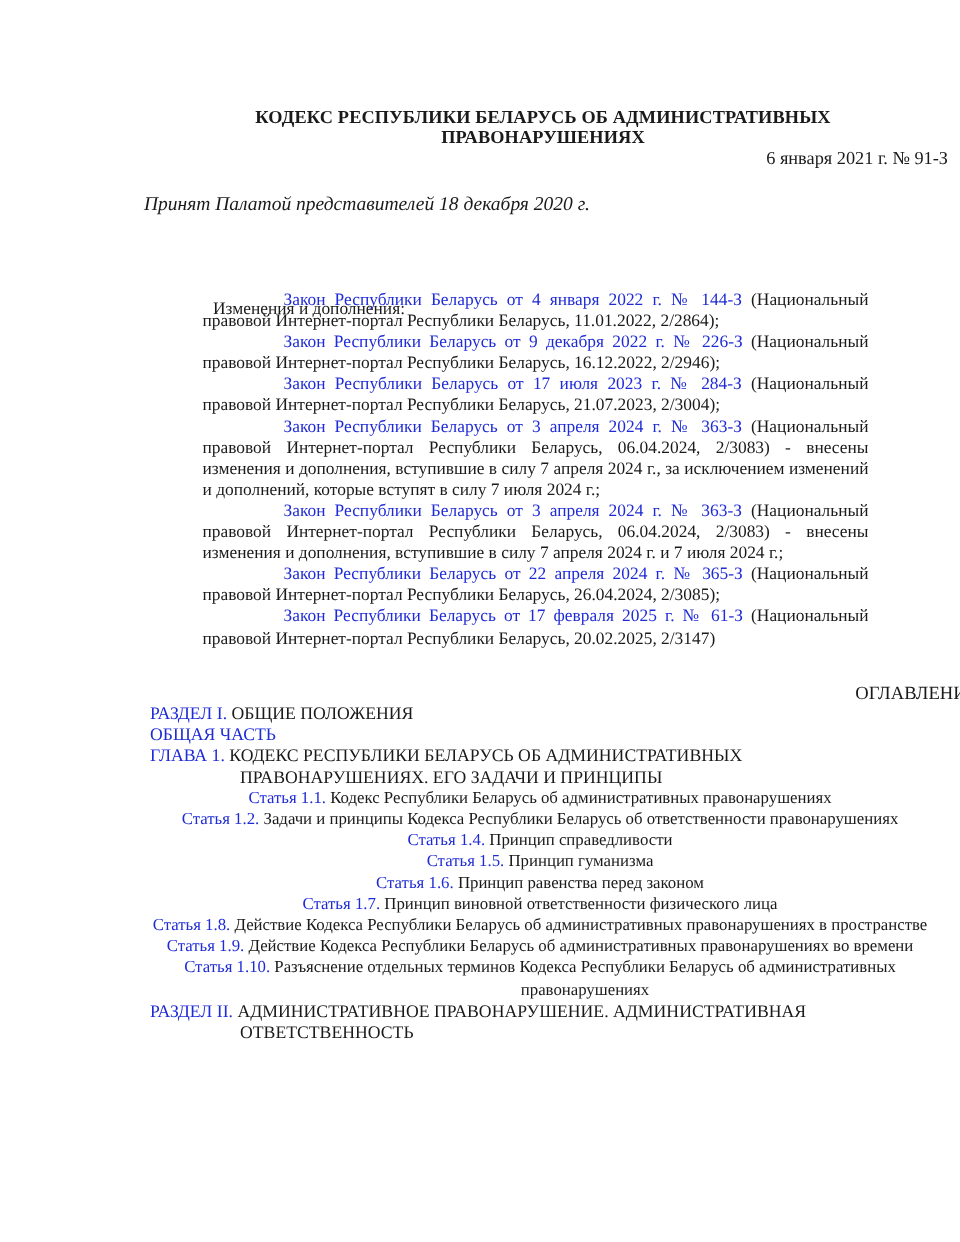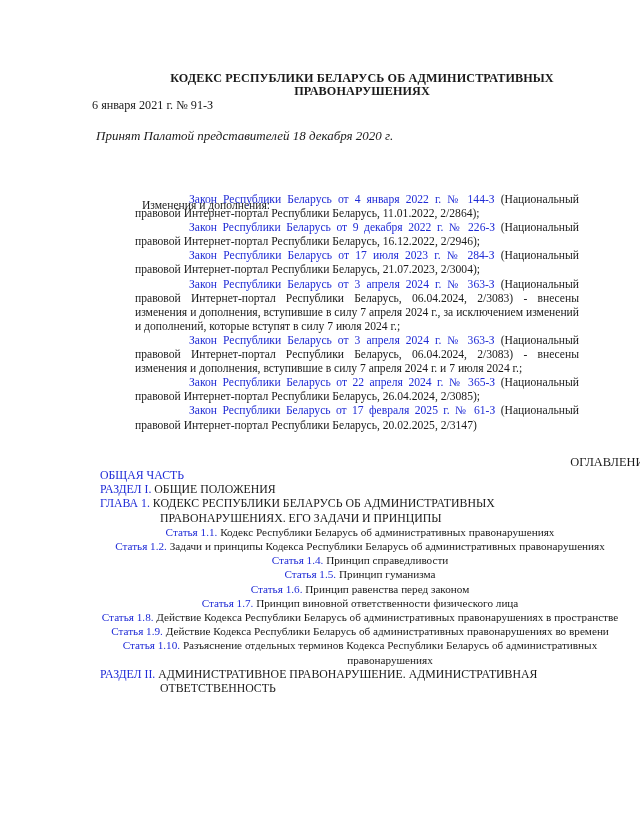--- a/index.html
+++ b/index.html
@@ -2,21 +2,21 @@
 <html><head>
 <meta charset="utf-8">
 <style>
   html, body { margin:0; padding:0; background:#ffffff; }
   body { width:640px; height:828px; overflow:hidden; position:relative;
          font-family:"Liberation Serif","DejaVu Serif",serif; color:#1a1a1a; }
   .page { position:absolute; left:12px; top:0; width:616px; height:828px;padding-left:24px; }
   .blue { color:#1f2bd6; }
   .title { position:absolute; left:80px; width:540px; text-align:center;
            font-weight:bold; font-size:12.2px; line-height:13px; top:72px; letter-spacing:0.1px; }
-  .date { position:absolute; left:80px; width:540px; text-align:left; font-size:12.2px; top:98px; }
+  .date { position:absolute; left:80px; width:540px; text-align:right; font-size:12.2px; top:98px; }
   .adopt { position:absolute; left:84px; font-style:italic; font-size:13px; line-height:15px; top:128px; }
   .amend-head { position:absolute; left:130px; top:179px; font-size:11.6px;margin-top:20px; }
   .amend { position:absolute; left:123px; width:444px; top:193px; font-size:11.6px; line-height:14.1px; }
   .amend p { margin:0; text-align:justify; text-indent:54px; }
   .toc-title { position:absolute; left:80px; width:560px; text-align:right; top:455px; font-size:12.4px; }
   .toc { position:absolute; left:88px; top:468px; width:520px; font-size:11.8px; line-height:14.2px; }
   .toc .row { display:block; padding-left:60px; text-indent:-60px; }
   .toc .row.art { font-size:11.2px;text-align:center; }
 </style>
 </head>
@@ -38,25 +38,25 @@
     <p><span class="blue">Закон Республики Беларусь от 9 декабря 2022 г. № 226-З</span><span> (Национальный правовой Интернет-портал Республики Беларусь, 16.12.2022, 2/2946);</span></p>
     <p><span class="blue">Закон Республики Беларусь от 17 июля 2023 г. № 284-З</span><span> (Национальный правовой Интернет-портал Республики Беларусь, 21.07.2023, 2/3004);</span></p>
     <p><span class="blue">Закон Республики Беларусь от 3 апреля 2024 г. № 363-З</span><span> (Национальный правовой Интернет-портал Республики Беларусь, 06.04.2024, 2/3083) - внесены изменения и дополнения, вступившие в силу 7 апреля 2024 г., за исключением изменений и дополнений, которые вступят в силу 7 июля 2024 г.;</span></p>
     <p><span class="blue">Закон Республики Беларусь от 3 апреля 2024 г. № 363-З</span><span> (Национальный правовой Интернет-портал Республики Беларусь, 06.04.2024, 2/3083) - внесены изменения и дополнения, вступившие в силу 7 апреля 2024 г. и 7 июля 2024 г.;</span></p>
     <p><span class="blue">Закон Республики Беларусь от 22 апреля 2024 г. № 365-З</span><span> (Национальный правовой Интернет-портал Республики Беларусь, 26.04.2024, 2/3085);</span></p>
     <p><span class="blue">Закон Республики Беларусь от 17 февраля 2025 г. № 61-З</span><span> (Национальный правовой Интернет-портал Республики Беларусь, 20.02.2025, 2/3147)</span></p>
   </div>
 
   <div class="toc-title">ОГЛАВЛЕНИЕ</div>
   <div class="toc">
+    <span class="row"><span class="blue">РАЗДЕЛ I.</span><span> ОБЩИЕ ПОЛОЖЕНИЯ</span></span>
     <span class="row"><span class="blue">ОБЩАЯ ЧАСТЬ</span><span></span></span>
-    <span class="row"><span class="blue">РАЗДЕЛ I.</span><span> ОБЩИЕ ПОЛОЖЕНИЯ</span></span>
     <span class="row"><span class="blue">ГЛАВА 1.</span><span> КОДЕКС РЕСПУБЛИКИ БЕЛАРУСЬ ОБ АДМИНИСТРАТИВНЫХ ПРАВОНАРУШЕНИЯХ. ЕГО ЗАДАЧИ И ПРИНЦИПЫ</span></span>
     <span class="row art"><span class="blue">Статья 1.1.</span><span> Кодекс Республики Беларусь об административных правонарушениях</span></span>
-    <span class="row art"><span class="blue">Статья 1.2.</span><span> Задачи и принципы Кодекса Республики Беларусь об административных правонарушениях</span></span>
+    <span class="row art"><span class="blue">Статья 1.2.</span><span> Задачи и принципы Кодекса Республики Беларусь об ответственности правонарушениях</span></span>
     <span class="row art"><span class="blue">Статья 1.4.</span><span> Принцип справедливости</span></span>
     <span class="row art"><span class="blue">Статья 1.5.</span><span> Принцип гуманизма</span></span>
     <span class="row art"><span class="blue">Статья 1.6.</span><span> Принцип равенства перед законом</span></span>
     <span class="row art"><span class="blue">Статья 1.7.</span><span> Принцип виновной ответственности физического лица</span></span>
     <span class="row art"><span class="blue">Статья 1.8.</span><span> Действие Кодекса Республики Беларусь об административных правонарушениях в пространстве</span></span>
     <span class="row art"><span class="blue">Статья 1.9.</span><span> Действие Кодекса Республики Беларусь об административных правонарушениях во времени</span></span>
     <span class="row art"><span class="blue">Статья 1.10.</span><span> Разъяснение отдельных терминов Кодекса Республики Беларусь об административных правонарушениях</span></span>
     <span class="row"><span class="blue">РАЗДЕЛ II.</span><span> АДМИНИСТРАТИВНОЕ ПРАВОНАРУШЕНИЕ. АДМИНИСТРАТИВНАЯ ОТВЕТСТВЕННОСТЬ</span></span>
   </div>
 </div>

